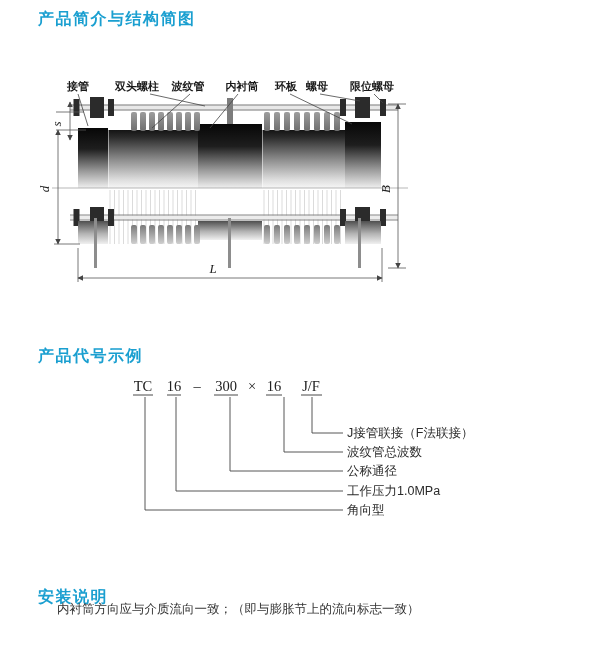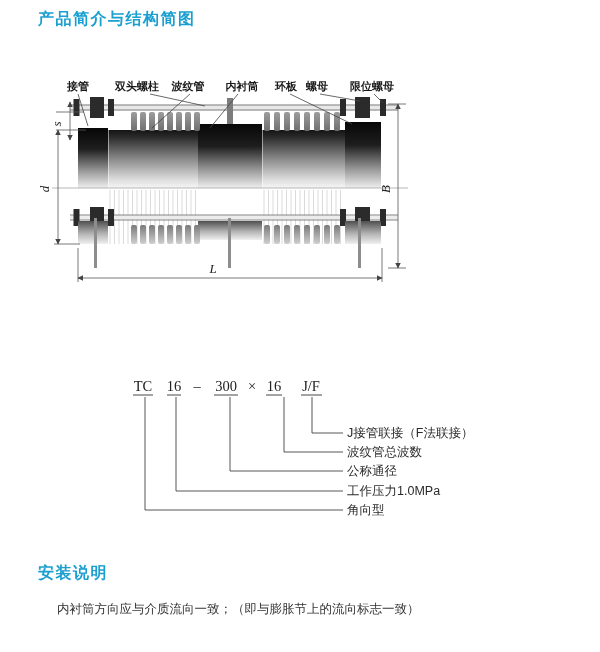--- a/index.html
+++ b/index.html
@@ -2,21 +2,21 @@
 <html><head>
 <meta charset="utf-8">
 <style>
   html,body{margin:0;padding:0;background:#fff;}
   .page{position:relative;width:600px;height:620px;background:#ffffff;overflow:hidden;
         font-family:"Liberation Sans",sans-serif;}
   .sec-title{position:absolute;left:38px;font-size:16px;font-weight:bold;
              color:#1a9fd0;letter-spacing:1.5px;}
   #title-intro{top:9px;}
   #title-code{top:346px;}
-  #title-install{top:563px;}
+  #title-install{top:587px;}
   .para{position:absolute;left:57px;top:598px;width:420px;font-size:12.5px;
         line-height:22px;color:#333;}
   .para div{white-space:nowrap;}
   svg{position:absolute;}
   #diagram-svg{left:40px;top:68px;}
   #code-svg{left:130px;top:377px;}
   .plabel{font-size:11px;font-weight:600;fill:#1a1a1a;font-family:"Liberation Sans",sans-serif;}
   .dimletter{font-family:"Liberation Serif",serif;font-style:italic;font-size:13px;fill:#222;}
   .codetok{font-family:"Liberation Serif",serif;font-size:14.5px;fill:#222;}
   .anntext{font-size:12.5px;fill:#2a2a2a;font-family:"Liberation Sans",sans-serif;}
@@ -227,20 +227,21 @@
       <text class="plabel" x="38" y="22" text-anchor="middle">接管</text>
       <text class="plabel" x="97" y="22" text-anchor="middle">双头螺柱</text>
       <text class="plabel" x="148" y="22" text-anchor="middle">波纹管</text>
       <text class="plabel" x="202" y="22" text-anchor="middle">内衬筒</text>
       <text class="plabel" x="246" y="22" text-anchor="middle">环板</text>
       <text class="plabel" x="277" y="22" text-anchor="middle">螺母</text>
       <text class="plabel" x="332" y="22" text-anchor="middle">限位螺母</text>
     </g>
   </svg>
 
+  <div class="sec-title" id="title-code" style="color: rgb(26, 159, 208);">产品代号示例</div>
 
   <svg id="code-svg" width="360" height="150" viewBox="0 0 360 150">
     <g>
       <text class="codetok" x="13" y="14" text-anchor="middle">TC</text>
       <text class="codetok" x="44" y="14" text-anchor="middle">16</text>
       <text class="codetok" x="67" y="14" text-anchor="middle">–</text>
       <text class="codetok" x="96" y="14" text-anchor="middle">300</text>
       <text class="codetok" x="122" y="14" text-anchor="middle">×</text>
       <text class="codetok" x="144" y="14" text-anchor="middle">16</text>
       <text class="codetok" x="181" y="14" text-anchor="middle">J/F</text>

